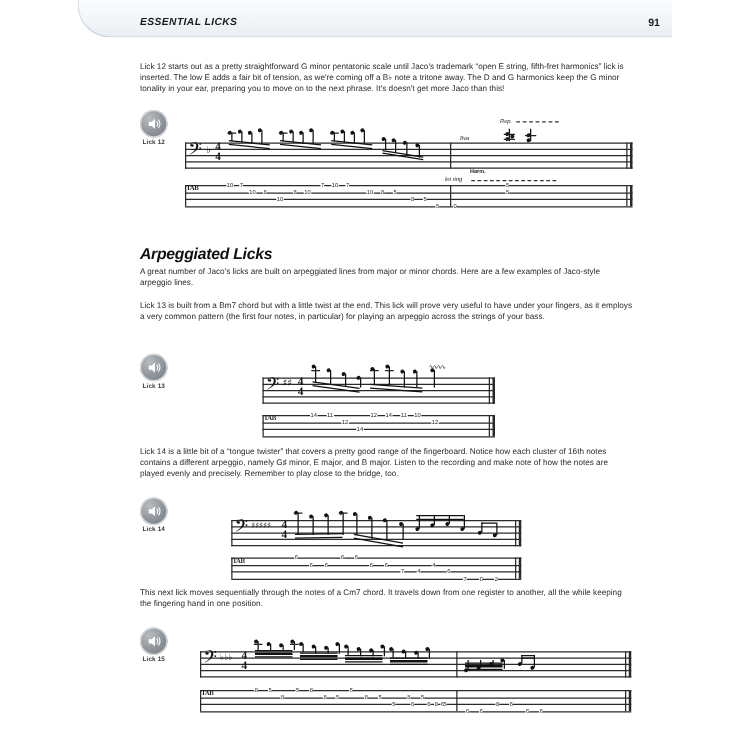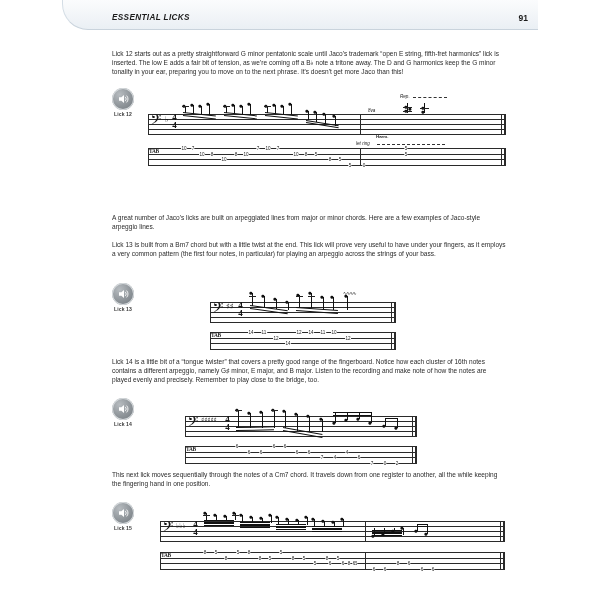--- a/index.html
+++ b/index.html
@@ -351,20 +351,21 @@
       <div class="tabnum" style="left:168px; top:5.5px;">5</div>
       <div class="tabnum" style="left:182px; top:11px;">8</div>
       <div class="tabnum" style="left:192px; top:11px;">5</div>
       <div class="tabnum" style="left:202px; top:16.5px;">5</div>
       <div class="tabnum" style="left:216px; top:16.5px;">0</div>
       <div class="tabnum" style="left:258px; top:0px;">5</div>
       <div class="tabnum" style="left:258px; top:5.5px;">5</div>
     </div>
   </div>
 
+  <div class="section-title" style="top:196px;">Arpeggiated Licks</div>
   <div class="para" style="top:213px;">A great number of Jaco's licks are built on arpeggiated lines from major or minor chords. Here are a few examples of Jaco-style arpeggio lines.</div>
 
   <div class="para" style="top:240px;">Lick 13 is built from a Bm7 chord but with a little twist at the end. This lick will prove very useful to have under your fingers, as it employs a very common pattern (the first four notes, in particular) for playing an arpeggio across the strings of your bass.</div>
 
   <div class="lick-marker" style="left:106px; top:283px;">
     <div class="lick-icon">
       <svg width="14" height="14" viewBox="0 0 14 14">
         <path d="M3 5.3 L5.4 5.3 L8 3 L8 11 L5.4 8.7 L3 8.7 Z" fill="#ffffff"></path>
         <path d="M9.3 4.9 a3.1 3.1 0 0 1 0 4.2" stroke="#ffffff" stroke-width="0.85" fill="none"></path>
         <path d="M10.6 3.6 a4.9 4.9 0 0 1 0 6.8" stroke="#ffffff" stroke-width="0.85" fill="none"></path>

